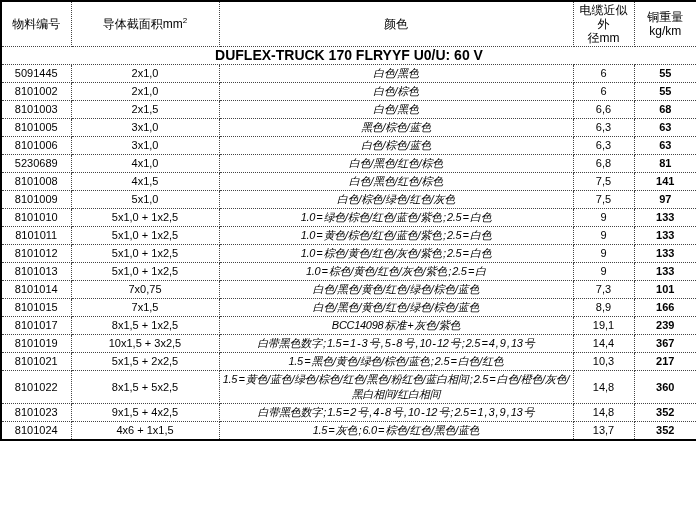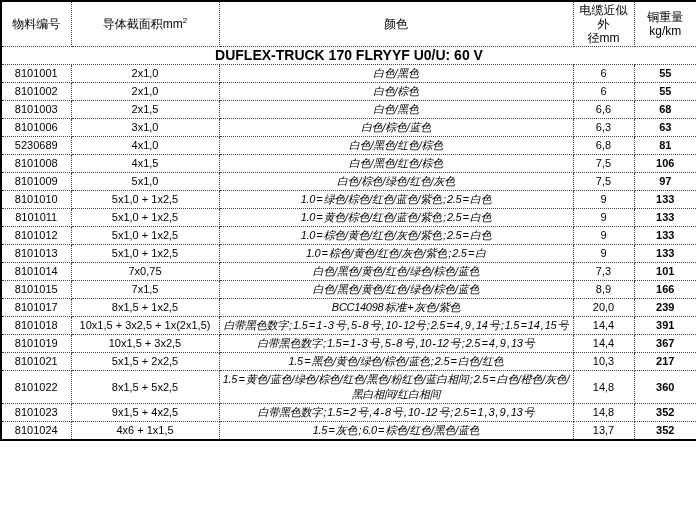--- a/index.html
+++ b/index.html
@@ -95,60 +95,67 @@
           <span class="hdr-two-line">铜重量</span>
           <span class="hdr-two-line">kg/km</span>
         </th>
       </tr>
     </thead>
     <tbody>
       <tr class="section-row">
         <td colspan="5">DUFLEX-TRUCK 170 FLRYYF U0/U: 60 V</td>
       </tr>
     <tr>
-          <td class="col-material">8101001</td>
+          <td class="col-material">5091445</td>
           <td class="col-conductor">2x1,0</td>
           <td class="col-color">白色/黑色</td>
           <td class="col-diameter">6</td>
           <td class="col-weight">55</td>
         </tr>
         <tr>
           <td class="col-material">8101002</td>
           <td class="col-conductor">2x1,0</td>
           <td class="col-color">白色/棕色</td>
           <td class="col-diameter">6</td>
           <td class="col-weight">55</td>
         </tr>
         <tr>
           <td class="col-material">8101003</td>
           <td class="col-conductor">2x1,5</td>
           <td class="col-color">白色/黑色</td>
           <td class="col-diameter">6,6</td>
           <td class="col-weight">68</td>
         </tr>
         <tr>
+          <td class="col-material">8101005</td>
+          <td class="col-conductor">3x1,0</td>
+          <td class="col-color">黑色/棕色/蓝色</td>
+          <td class="col-diameter">6,3</td>
+          <td class="col-weight">63</td>
+        </tr>
+        <tr>
           <td class="col-material">8101006</td>
           <td class="col-conductor">3x1,0</td>
           <td class="col-color">白色/棕色/蓝色</td>
           <td class="col-diameter">6,3</td>
           <td class="col-weight">63</td>
         </tr>
         <tr>
           <td class="col-material">5230689</td>
           <td class="col-conductor">4x1,0</td>
           <td class="col-color">白色/黑色/红色/棕色</td>
           <td class="col-diameter">6,8</td>
           <td class="col-weight">81</td>
         </tr>
         <tr>
           <td class="col-material">8101008</td>
           <td class="col-conductor">4x1,5</td>
           <td class="col-color">白色/黑色/红色/棕色</td>
           <td class="col-diameter">7,5</td>
-          <td class="col-weight">106</td>
+          <td class="col-weight">141</td>
         </tr>
         <tr>
           <td class="col-material">8101009</td>
           <td class="col-conductor">5x1,0</td>
           <td class="col-color">白色/棕色/绿色/红色/灰色</td>
           <td class="col-diameter">7,5</td>
           <td class="col-weight">97</td>
         </tr>
         <tr>
           <td class="col-material">8101010</td>
@@ -189,29 +196,22 @@
           <td class="col-material">8101015</td>
           <td class="col-conductor">7x1,5</td>
           <td class="col-color">白色/黑色/黄色/红色/绿色/棕色/蓝色</td>
           <td class="col-diameter">8,9</td>
           <td class="col-weight">166</td>
         </tr>
         <tr>
           <td class="col-material">8101017</td>
           <td class="col-conductor">8x1,5 + 1x2,5</td>
           <td class="col-color">BCC14098 标准 + 灰色/紫色</td>
-          <td class="col-diameter">20,0</td>
+          <td class="col-diameter">19,1</td>
           <td class="col-weight">239</td>
-        </tr>
-        <tr>
-          <td class="col-material">8101018</td>
-          <td class="col-conductor">10x1,5 + 3x2,5 + 1x(2x1,5)</td>
-          <td class="col-color">白带黑色数字 ; 1.5 = 1 - 3 号 , 5 - 8 号 , 10 - 12号 ; 2.5 = 4 , 9 , 14 号 ; 1.5 = 14 , 15 号</td>
-          <td class="col-diameter">14,4</td>
-          <td class="col-weight">391</td>
         </tr>
         <tr>
           <td class="col-material">8101019</td>
           <td class="col-conductor">10x1,5 + 3x2,5</td>
           <td class="col-color">白带黑色数字 ; 1.5 = 1 - 3 号 , 5 - 8 号 , 10 - 12 号 ; 2.5 = 4 , 9 , 13 号</td>
           <td class="col-diameter">14,4</td>
           <td class="col-weight">367</td>
         </tr>
         <tr>
           <td class="col-material">8101021</td>

